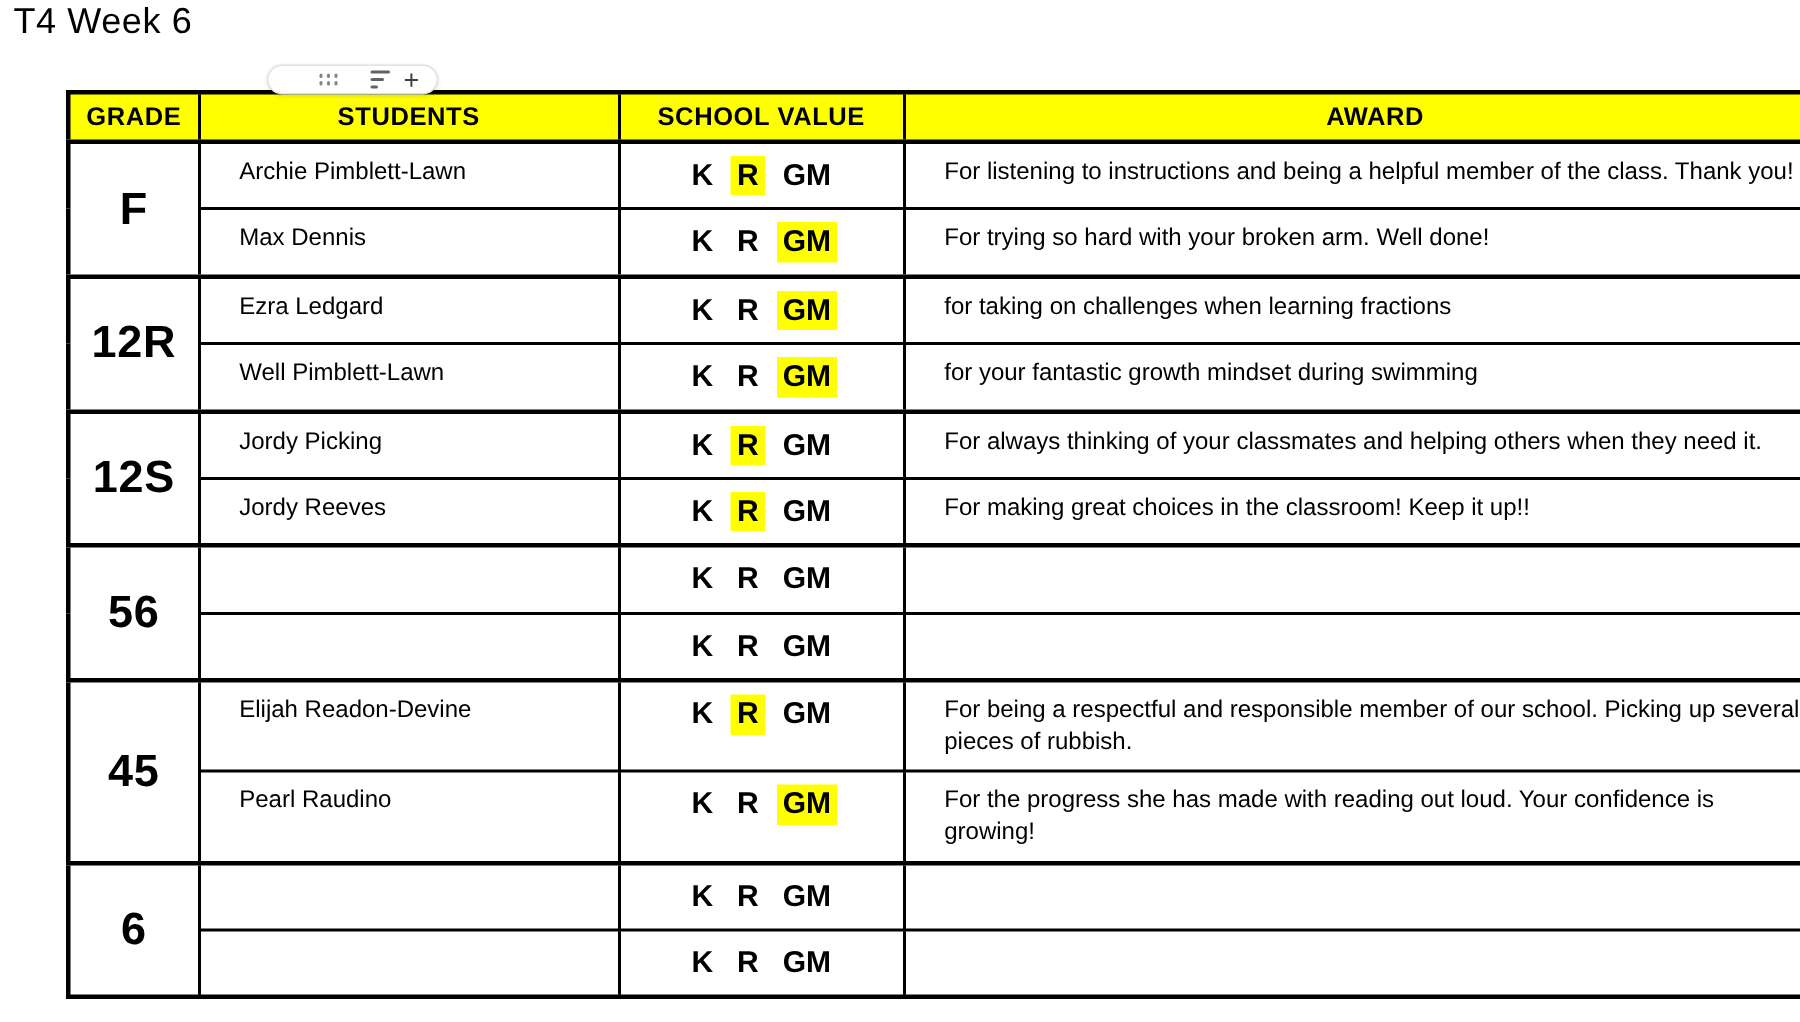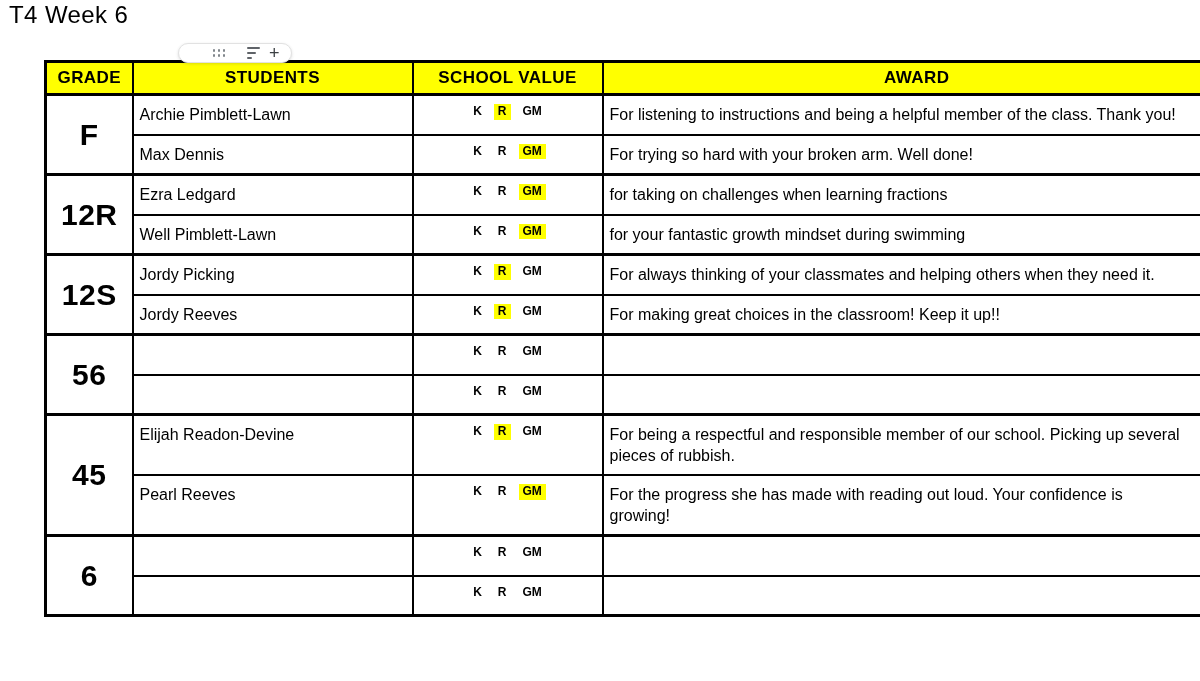--- a/index.html
+++ b/index.html
@@ -93,40 +93,40 @@
     font-weight: bold;
     text-align: center;
     letter-spacing: 0.4px;
     padding: 2px 6px;
   }
   td {
     border: 2px solid var(--border);
     vertical-align: top;
     font-size: 16px;
     line-height: 1.32;
-    padding: 8px 6px;
+    padding: 8px 26px;
   }
   tr.data-row { height: 40px; }
   tr.group-start td { border-top: 3px solid var(--border); }
 
   td.grade-cell {
     vertical-align: middle;
     text-align: center;
     font-size: 30px;
     font-weight: bold;
     padding: 0 2px;
     letter-spacing: 0.5px;
   }
   td.student-cell { font-size: 16px; }
   td.value-cell {
     text-align: center;
     padding: 8px 0;
     white-space: nowrap;
     font-weight: bold;
-    font-size: 12px;
+    font-size: 20px;
   }
   .value-letter { display: inline-block; margin: 0 8px; }
   .value-letter.hl {
     background: var(--highlight);
     padding: 0 4px;
     margin: 0 4px;
   }
   td.award-cell .award-text { display: block; max-width: 575px; }
 </style>
 </head>
@@ -229,21 +229,21 @@
       </tr>
       <tr class="data-row group-start">
         <td rowspan="2" class="grade-cell">45</td>
         <td class="student-cell">Elijah Readon-Devine</td>
         <td class="value-cell"><span class="value-letter">K</span><span class="value-letter hl">R</span><span class="value-letter">GM</span></td>
         <td class="award-cell">
           <span class="award-text">For being a respectful and responsible member of our school. Picking up several pieces of rubbish.</span>
         </td>
       </tr>
       <tr class="data-row">
-        <td class="student-cell">Pearl Reeves</td>
+        <td class="student-cell">Pearl Raudino</td>
         <td class="value-cell"><span class="value-letter">K</span><span class="value-letter">R</span><span class="value-letter hl">GM</span></td>
         <td class="award-cell">
           <span class="award-text">For the progress she has made with reading out loud. Your confidence is growing!</span>
         </td>
       </tr>
       <tr class="data-row group-start">
         <td rowspan="2" class="grade-cell">6</td>
         <td class="student-cell"></td>
         <td class="value-cell"><span class="value-letter">K</span><span class="value-letter">R</span><span class="value-letter">GM</span></td>
         <td class="award-cell">

